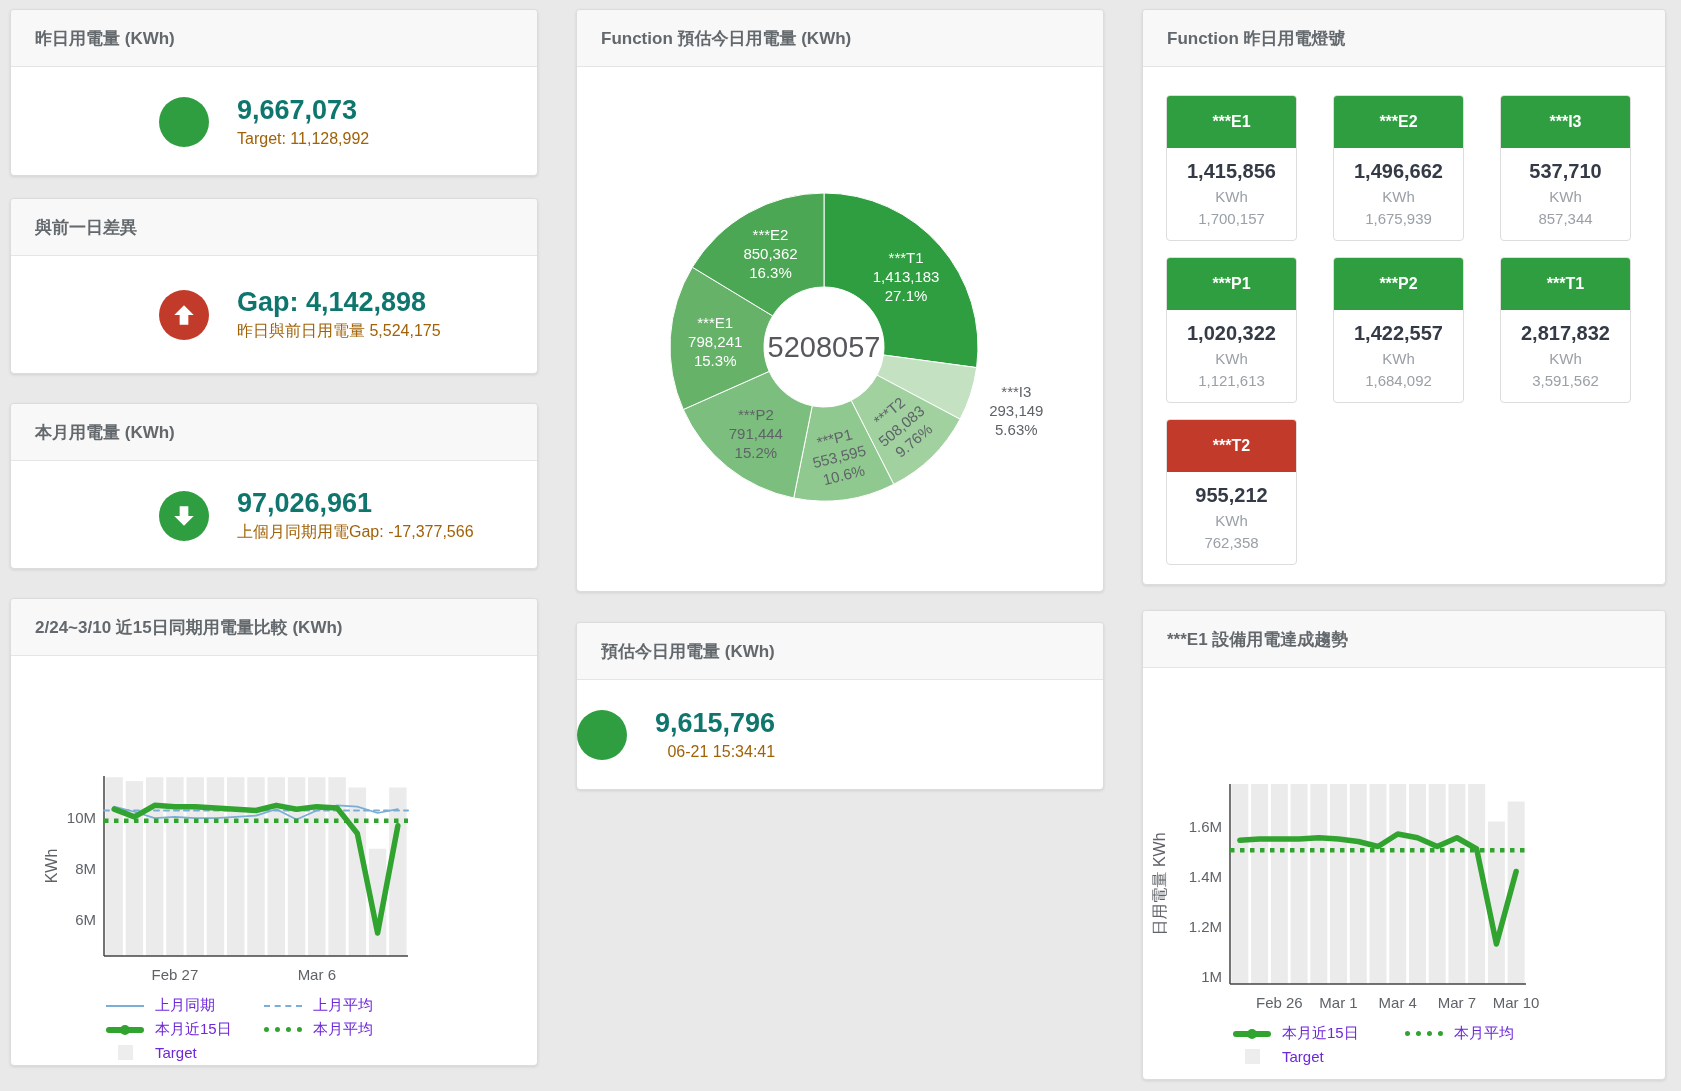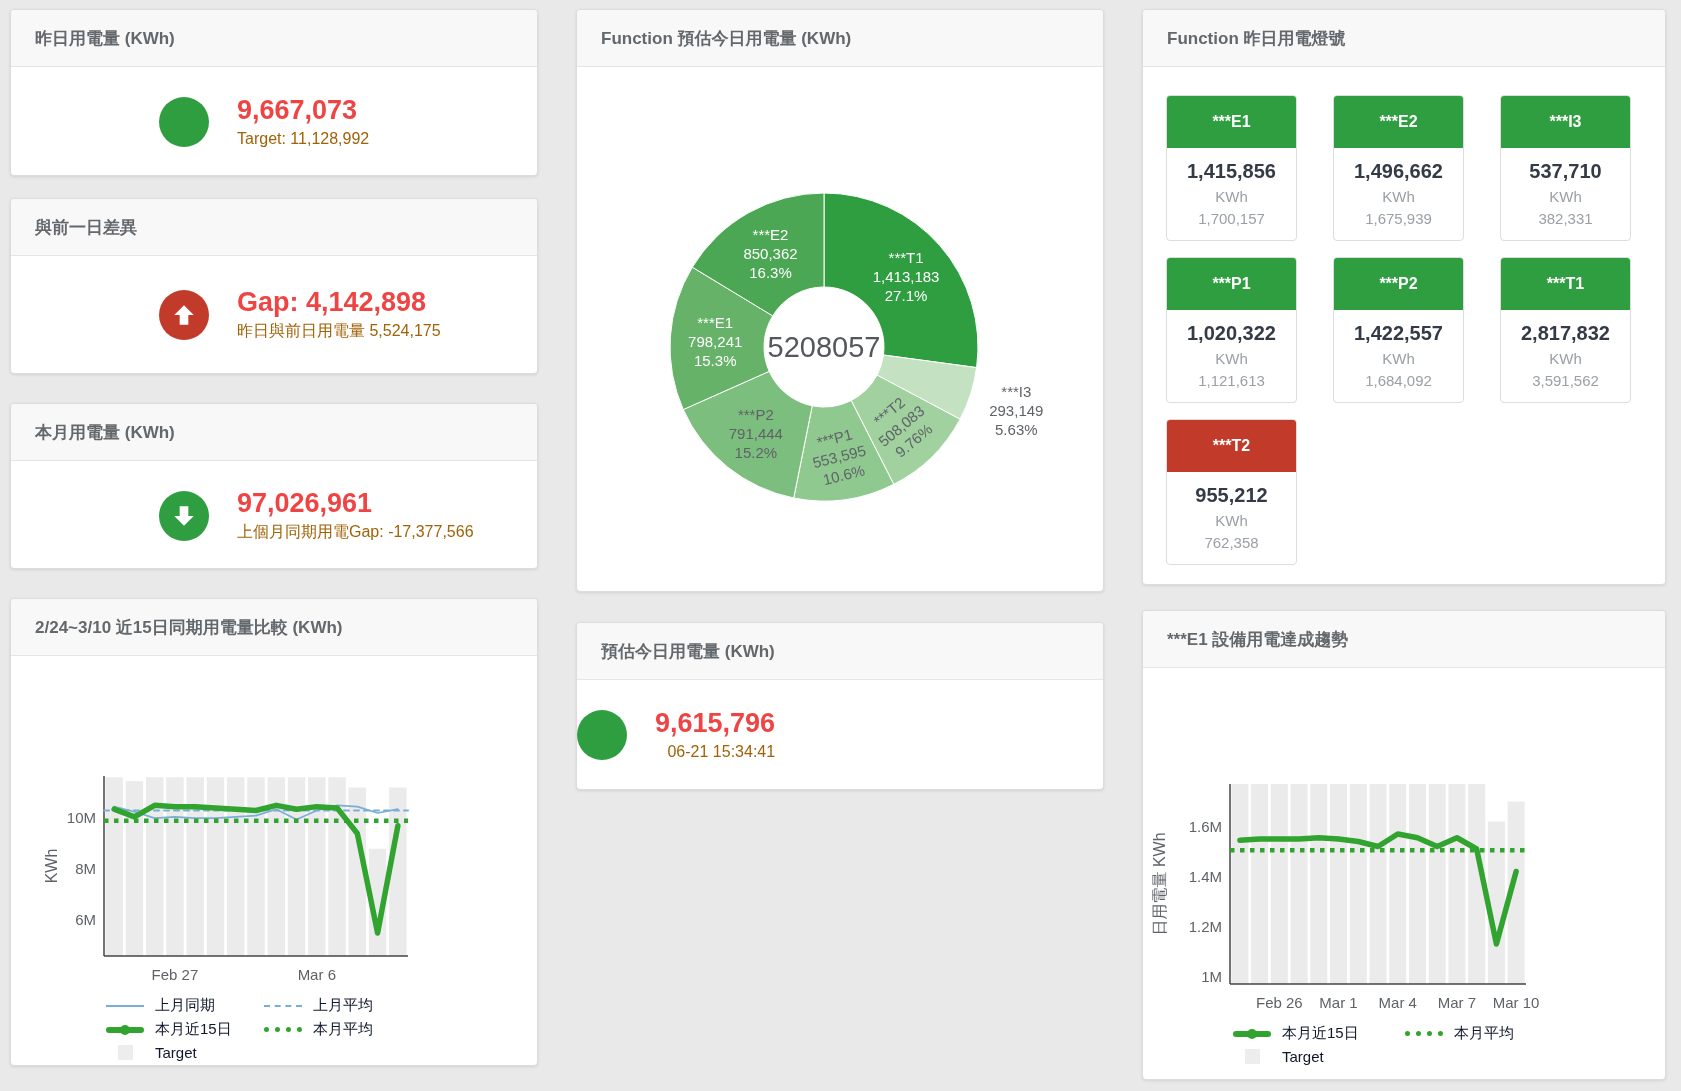--- a/index.html
+++ b/index.html
@@ -15,38 +15,38 @@
   .card-header{background:#f8f8f8;border-bottom:1px solid #e5e5e5;padding:0 24px;
         height:57px;display:flex;align-items:center;font-size:17px;font-weight:bold;
         color:#63686d;border-radius:4px 4px 0 0;box-sizing:border-box;}
   .card-body{position:relative;}
   
   .stat-row{display:flex;align-items:center;gap:28px;padding-left:148px;height:110px;}
   .stat-row.right{padding-left:0;padding-right:42px;text-align:right;}
   .circle{width:50px;height:50px;border-radius:50%;flex:none;display:flex;
           align-items:center;justify-content:center;}
   .circle svg{display:block;}
-  .stat-value{font-size:27px;font-weight:bold;color:#ef4444;line-height:1.1;}
+  .stat-value{font-size:27px;font-weight:bold;color:#0f766e;line-height:1.1;}
   .stat-sub{font-size:16px;color:#a16207;margin-top:4px;}
   
   .tiles{display:grid;grid-template-columns:repeat(3,131px);column-gap:36px;row-gap:16px;
          padding:28px 0 0 23px;}
   .tile{border:1px solid #ddd;border-radius:4px;background:#fff;text-align:center;}
   .tile-header{color:#fff;font-weight:bold;font-size:16px;padding:17px 0;
          border-radius:3px 3px 0 0;}
   .tile-value{font-size:20px;font-weight:bold;color:#343b46;margin-top:12px;}
   .tile-unit{font-size:15px;color:#9aa0a6;margin-top:5px;}
   .tile-sub{font-size:15px;color:#9aa0a6;margin:5px 0 13px;}
   
   svg text.tick{font-size:15px;fill:#5f6368;font-family:"Liberation Sans",sans-serif;}
   svg text.ylab{font-size:16px;fill:#5f6368;font-family:"Liberation Sans",sans-serif;}
   svg text.plab{font-size:15px;font-family:"Liberation Sans",sans-serif;}
   svg text.pcenter{font-size:29px;fill:#54585d;font-family:"Liberation Sans",sans-serif;}
   
-  .legend{display:grid;row-gap:5px;font-size:15px;color:#0f172a;}
+  .legend{display:grid;row-gap:5px;font-size:15px;color:#6d28d9;}
   .legend.l-left{grid-template-columns:158px 170px;margin-left:95px;margin-top:2px;}
   .legend.l-right{grid-template-columns:172px 160px;margin-left:90px;margin-top:2px;}
   .li{display:flex;align-items:center;gap:11px;cursor:pointer;}
   .sww{width:38px;display:flex;justify-content:center;align-items:center;flex:none;}
   .sw{display:inline-block;}
   .sw.solid-blue{width:38px;height:0;border-top:2px solid #7aaed6;}
   .sw.dash-blue{width:38px;height:0;border-top:2px dashed #7aaed6;}
   .sw.thick-green{width:38px;height:6px;background:#31a32f;border-radius:3px;position:relative;}
   .sw.thick-green::after{content:"";position:absolute;left:14px;top:-2px;width:10px;height:10px;
        border-radius:50%;background:#31a32f;}
@@ -228,21 +228,21 @@
               <div class="tile">
                 <div class="tile-header" style="background: rgb(47, 158, 65);">***E2</div>
                 <div class="tile-value">1,496,662</div>
                 <div class="tile-unit">KWh</div>
                 <div class="tile-sub">1,675,939</div>
               </div>
               <div class="tile">
                 <div class="tile-header" style="background: rgb(47, 158, 65);">***I3</div>
                 <div class="tile-value">537,710</div>
                 <div class="tile-unit">KWh</div>
-                <div class="tile-sub">382,331</div>
+                <div class="tile-sub">857,344</div>
               </div>
               <div class="tile">
                 <div class="tile-header" style="background: rgb(47, 158, 65);">***P1</div>
                 <div class="tile-value">1,020,322</div>
                 <div class="tile-unit">KWh</div>
                 <div class="tile-sub">1,121,613</div>
               </div>
               <div class="tile">
                 <div class="tile-header" style="background: rgb(47, 158, 65);">***P2</div>
                 <div class="tile-value">1,422,557</div>

